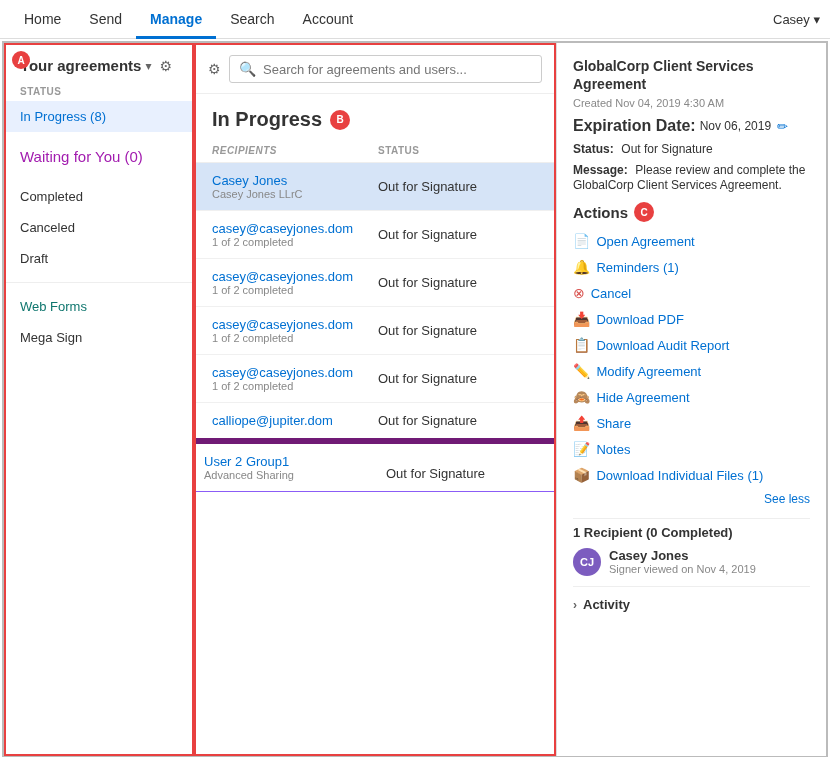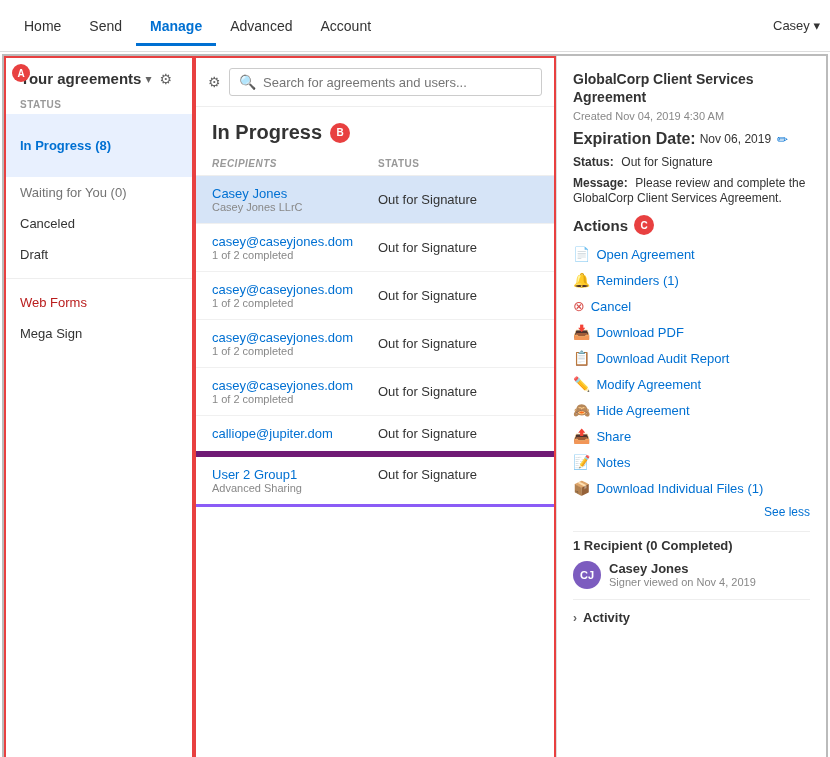--- a/index.html
+++ b/index.html
@@ -1,45 +1,46 @@
 <!DOCTYPE html>
 <html><head>
   <meta charset="utf-8">
   <style>
     * { box-sizing: border-box; margin: 0; padding: 0; }
     body { font-family: Arial, sans-serif; font-size: 13px; background: #fff; width: 830px; height: 757px; overflow: hidden; }
   </style>
 </head>
 <body>
 
-<div style="display:flex; align-items:center; height:52px; border-bottom:1px solid #ddd; background:#fff; padding:0 10px;">
+<div style="display:flex; align-items:center; height:39px; border-bottom:1px solid #ddd; background:#fff; padding:0 10px;">
   <div style="padding:0 14px; height:40px; line-height:40px; cursor:pointer; font-size:14px; color:#333;">Home</div>
   <div style="padding:0 14px; height:40px; line-height:40px; cursor:pointer; font-size:14px; color:#333;">Send</div>
   <div style="padding:0 14px; height:40px; line-height:40px; cursor:pointer; font-size:14px; color:#0070d2; font-weight:bold; border-bottom:3px solid #0070d2;">Manage</div>
-  <div style="padding:0 14px; height:40px; line-height:40px; cursor:pointer; font-size:14px; color:#333;">Advanced</div>
+  <div style="padding:0 14px; height:40px; line-height:40px; cursor:pointer; font-size:14px; color:#333;">Search</div>
   <div style="padding:0 14px; height:40px; line-height:40px; cursor:pointer; font-size:14px; color:#333;">Account</div>
   <div style="margin-left:auto; color:#333; font-size:13px; cursor:pointer;">Casey ▾</div>
 </div>
 
 <div style="display:flex; height:717px; border:2px solid #bbb; margin:2px 2px 0 2px;">
 
   <div style="width:190px; min-width:190px; border-right:1px solid #ddd; background:#fff; border:2px solid #e84040; display:flex; flex-direction:column;">
     <div style="display:flex; align-items:center; padding:12px 14px 8px; gap:4px; position:relative;">
       <div style="font-size:15px; font-weight:bold; color:#333;">Your agreements</div>
       <div style="color:#666; font-size:12px; cursor:pointer;">▾</div>
       <div style="margin-left:4px; color:#666; font-size:14px; cursor:pointer;">⚙</div>
       <div style="position:absolute; top:6px; left:6px; background:#e84040; color:#fff; border-radius:50%; width:18px; height:18px; font-size:10px; font-weight:bold; display:flex; align-items:center; justify-content:center;">A</div>
     </div>
     <div style="font-size:10px; font-weight:bold; color:#999; padding:4px 14px; letter-spacing:0.5px;">STATUS</div>
-    <div style="padding:24px 14px; cursor:pointer; color:#0070d2; font-size:13px; font-weight:bold; background:#e8f0fe;">In Progress (8)</div>
-    <div style="padding:8px 14px; cursor:pointer; color:#737373; font-size:13px;">Waiting for You (0)</div>
+    <div style="padding:8px 14px; cursor:pointer; color:#0070d2; font-size:13px; font-weight:normal; background:#e8f0fe;">In Progress (8)</div>
+    <div style="padding:16px 14px; cursor:pointer; color:#a21caf; font-size:15px;">Waiting for You (0)</div>
+    <div style="padding:8px 14px; cursor:pointer; color:#333; font-size:13px;">Completed</div>
     <div style="padding:8px 14px; cursor:pointer; color:#333; font-size:13px;">Canceled</div>
     <div style="padding:8px 14px; cursor:pointer; color:#333; font-size:13px;">Draft</div>
     <div style="height:1px; background:#eee; margin:8px 0;"></div>
-    <div style="padding:8px 14px; cursor:pointer; color:#b91c1c; font-size:13px;">Web Forms</div>
+    <div style="padding:8px 14px; cursor:pointer; color:#0f766e; font-size:13px;">Web Forms</div>
     <div style="padding:8px 14px; cursor:pointer; color:#333; font-size:13px;">Mega Sign</div>
   </div>
 
   <div style="flex:1; display:flex; flex-direction:column; border:2px solid #e84040; background:#fff;">
 
     <div style="display:flex; align-items:center; padding:10px 12px; border-bottom:1px solid #eee; gap:8px;">
       <div style="color:#666; font-size:14px; cursor:pointer;">⚙</div>
       <div style="flex:1; display:flex; align-items:center; border:1px solid #ccc; border-radius:3px; padding:5px 10px; gap:6px;">
         <span style="color:#999; font-size:14px;">🔍</span>
         <input type="text" style="flex: 1 1 0%; border: none; outline: none; font-size: 13px; color: rgb(102, 102, 102);" placeholder="Search for agreements and users...">
@@ -92,21 +93,21 @@
         </div>
         <div style="width:160px; font-size:13px; color:#333;">Out for Signature</div>
       </div>
       <div style="display:flex; align-items:center; padding:10px 16px; border-bottom:6px solid #701a75; cursor:pointer;">
         <div style="flex:1;">
           <div style="font-size:13px; color:#0070d2; font-weight:500;">calliope@jupiter.dom</div>
           <div style="font-size:11px; color:#888;"></div>
         </div>
         <div style="width:160px; font-size:13px; color:#333;">Out for Signature</div>
       </div>
-      <div style="display:flex; align-items:flex-start; padding:10px 16px; border-bottom:3px solid #8b5cf6; cursor:pointer;">
+      <div style="display:flex; align-items:flex-end; padding:10px 8px; border-bottom:1px solid #8b5cf6; cursor:pointer;">
         <div style="flex:1;">
           <div style="font-size:13px; color:#0070d2; font-weight:500;">User 2 Group1</div>
           <div style="font-size:11px; color:#888;">Advanced Sharing</div>
         </div>
         <div style="width:160px; font-size:13px; color:#333;">Out for Signature</div>
       </div>
     </div>
   </div>
 
   <div style="width:270px; min-width:270px; border-left:1px solid #ddd; padding:14px 16px; overflow-y:auto; background:#fff;">

